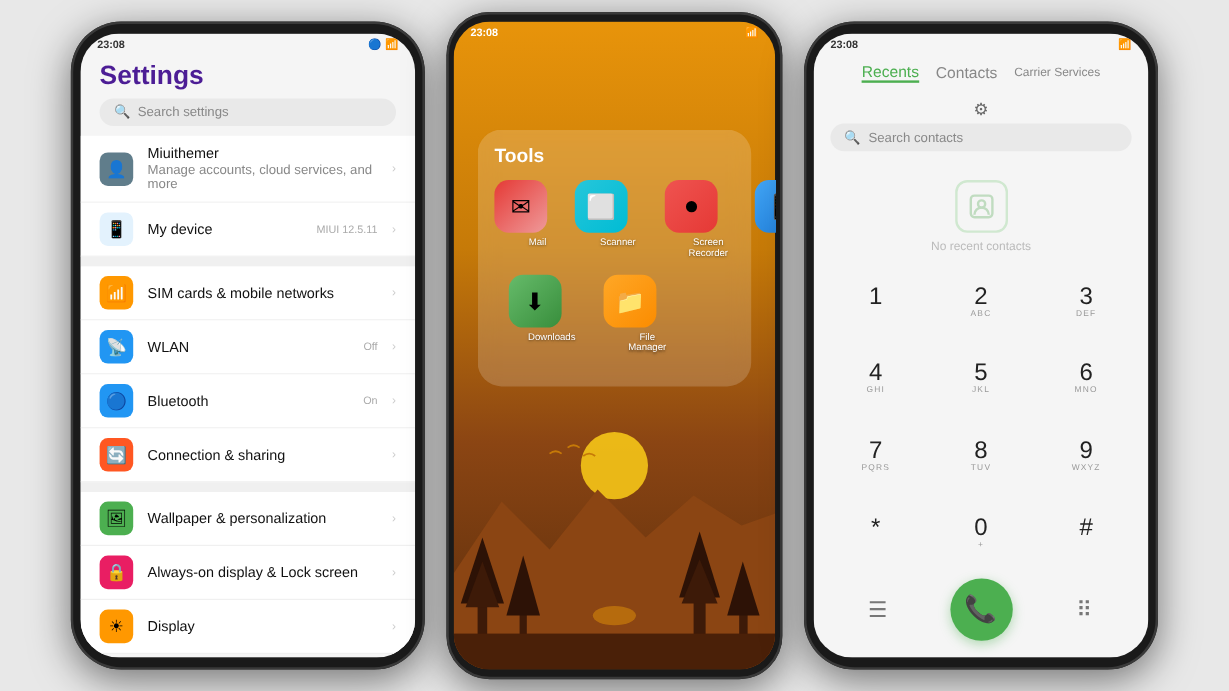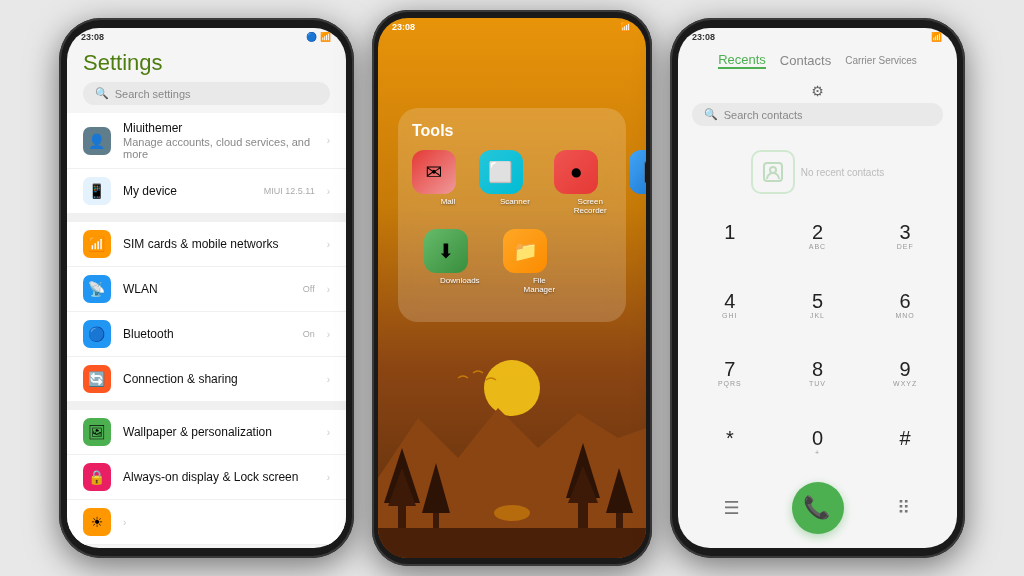--- a/index.html
+++ b/index.html
@@ -60,22 +60,22 @@
 
     
     .settings-screen {
       background: #f5f5f5;
       height: 100%;
       display: flex;
       flex-direction: column;
     }
     .settings-title {
       font-size: 22px;
-      font-weight: 400;
-      color: #4d7c0f;
+      font-weight: 700;
+      color: #4c1d95;
       padding: 6px 16px 6px;
     }
     .settings-search {
       margin: 0 16px 8px;
       background: #e9e9e9;
       border-radius: 20px;
       padding: 5px 12px;
       display: flex;
       align-items: center;
       gap: 6px;
@@ -190,20 +190,21 @@
       border-radius: 20px;
       padding: 5px 12px;
       display: flex;
       align-items: center;
       gap: 6px;
       font-size: 11px;
       color: #888;
     }
     .no-recents {
       display: flex;
+      flex-direction: column;
       align-items: center;
       justify-content: center;
       padding: 16px 0 8px;
       gap: 6px;
     }
     .no-recents-icon {
       width: 44px; height: 44px;
       border: 2px solid #d0e8d0;
       border-radius: 10px;
       display: flex; align-items: center; justify-content: center;
@@ -371,20 +372,23 @@
         <div class="settings-item">
           <div class="settings-item-icon ic-lock">🔒</div>
           <div class="settings-item-text">
             <div class="settings-item-title">Always-on display &amp; Lock screen</div>
           </div>
           <span class="settings-item-arrow">›</span>
         </div>
 
         <div class="settings-item">
           <div class="settings-item-icon ic-disp">☀</div>
+          <div class="settings-item-text">
+            <div class="settings-item-title">Display</div>
+          </div>
           <span class="settings-item-arrow">›</span>
         </div>
       </div>
     </div>
   </div>
 </div>
 
 <div class="phone phone-mid">
   <div class="phone-screen">
     <div class="home-screen">

